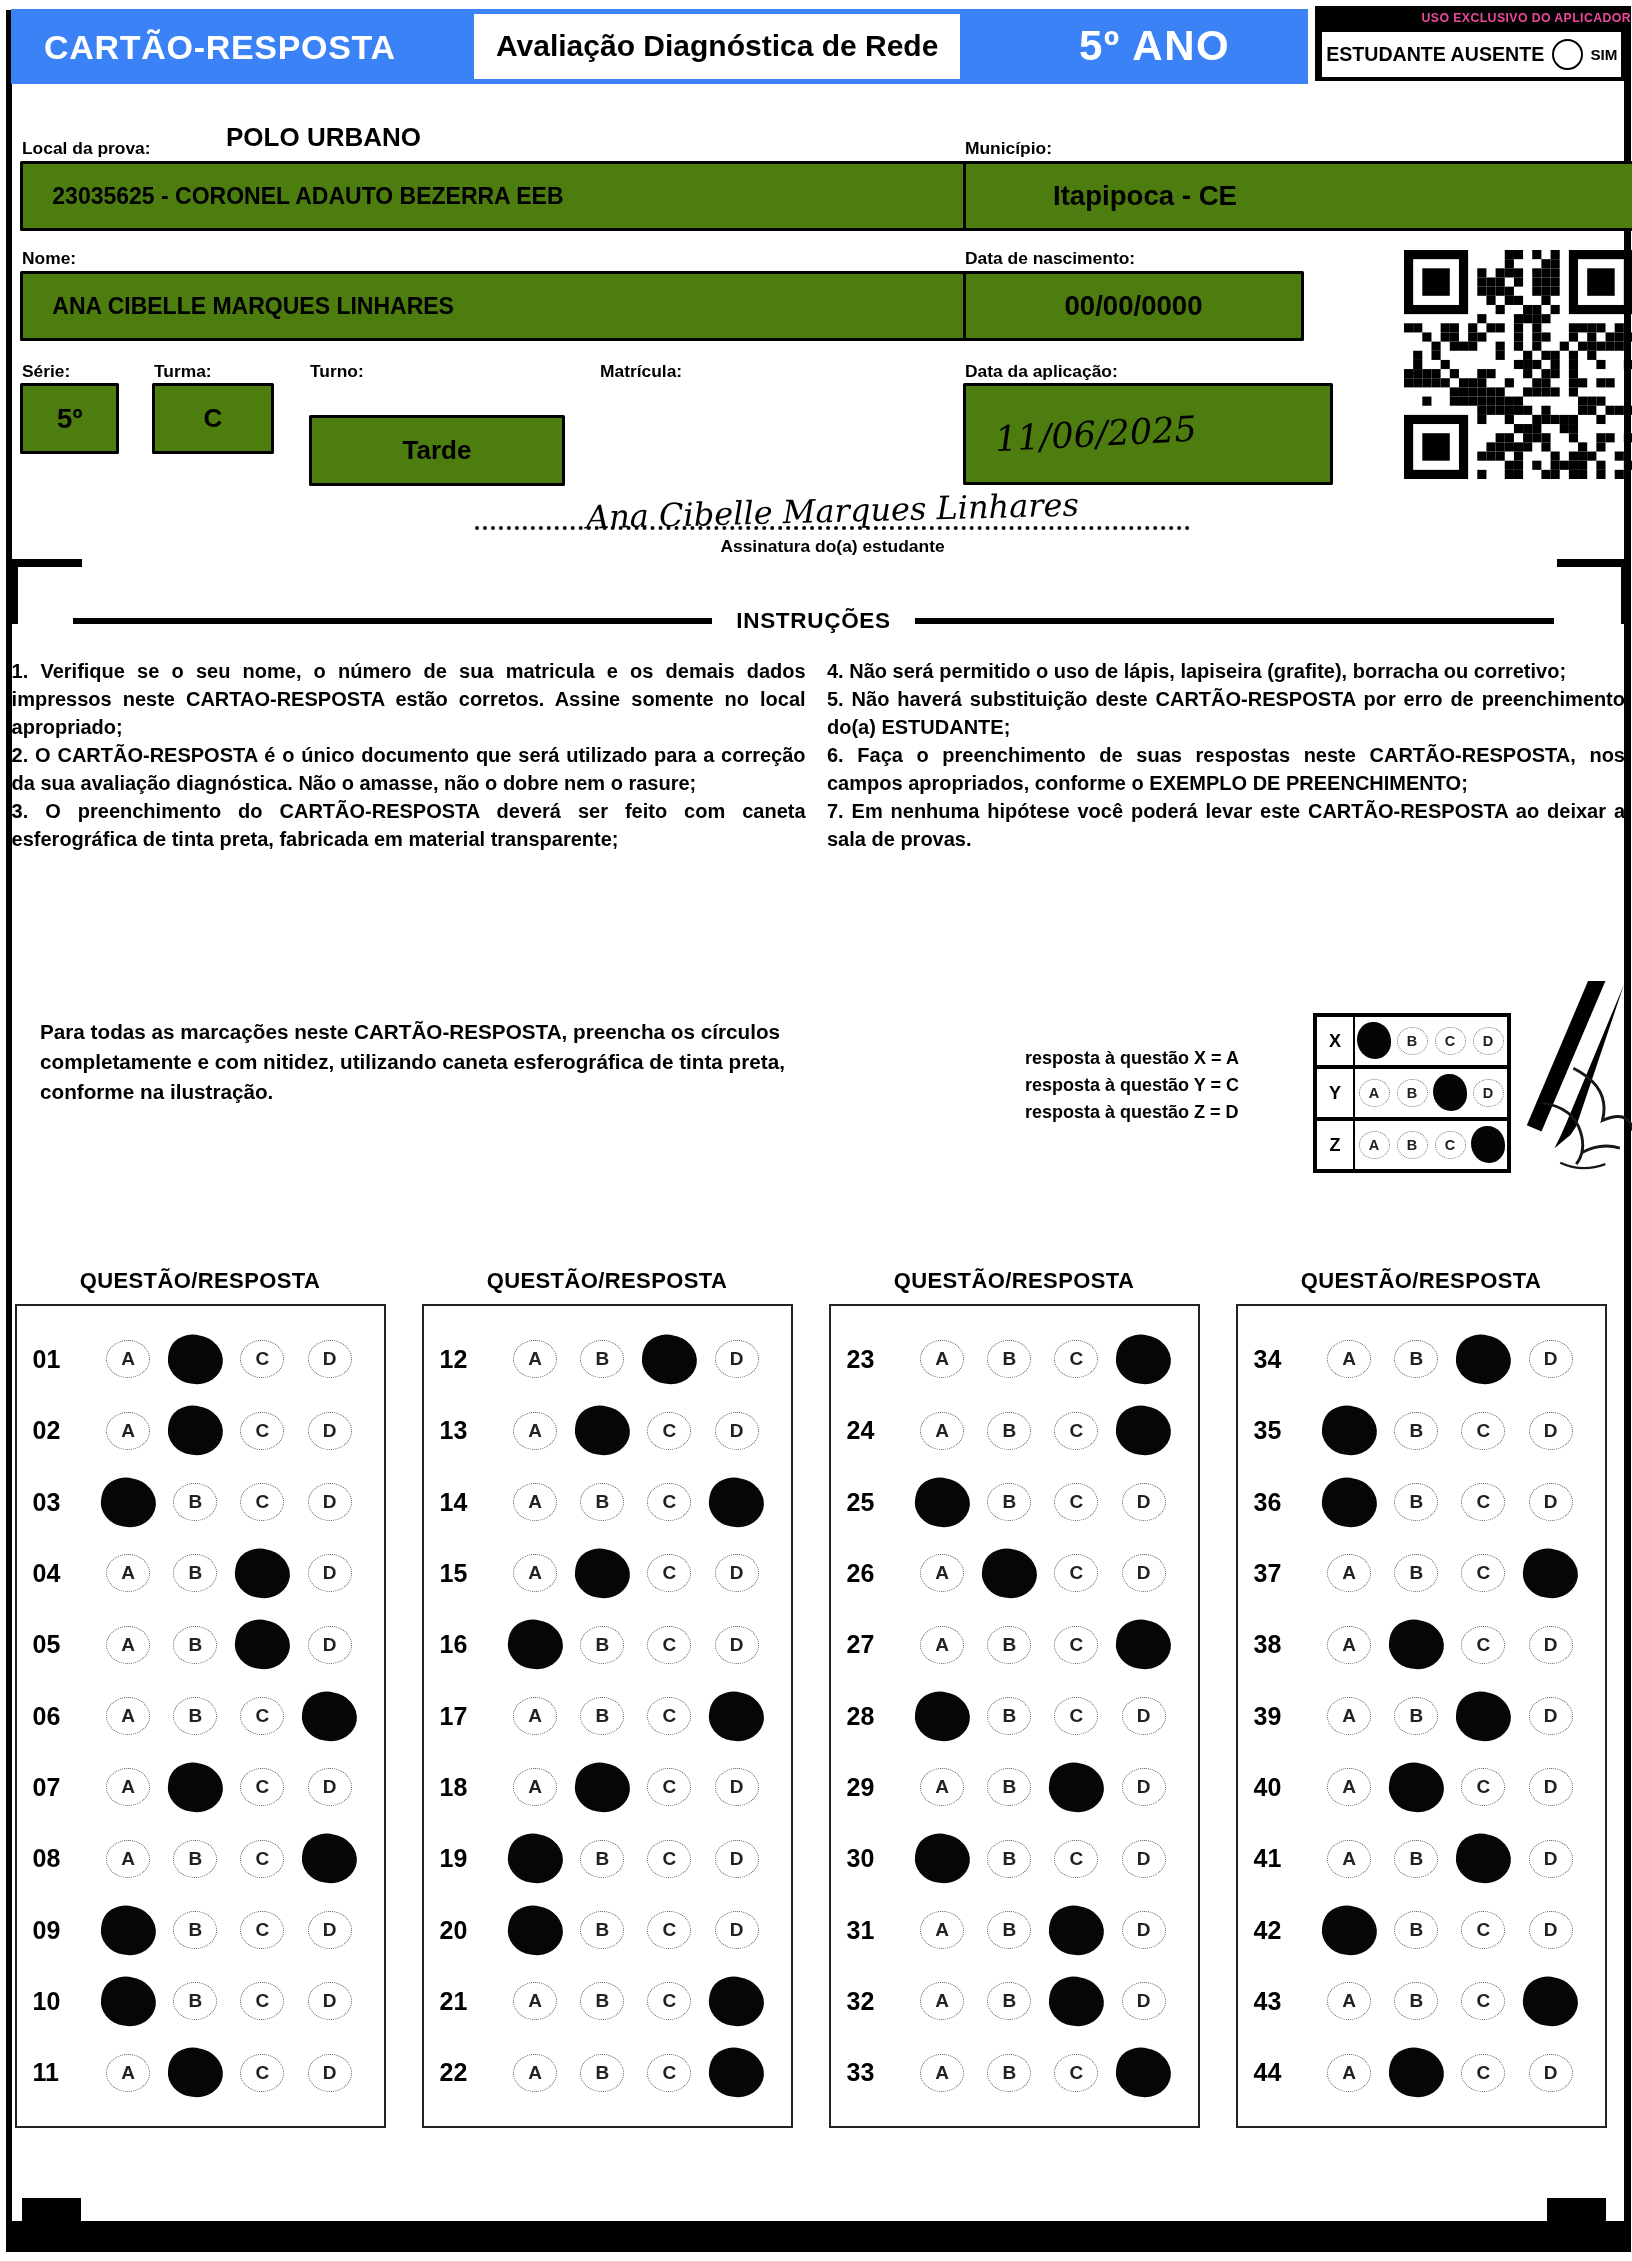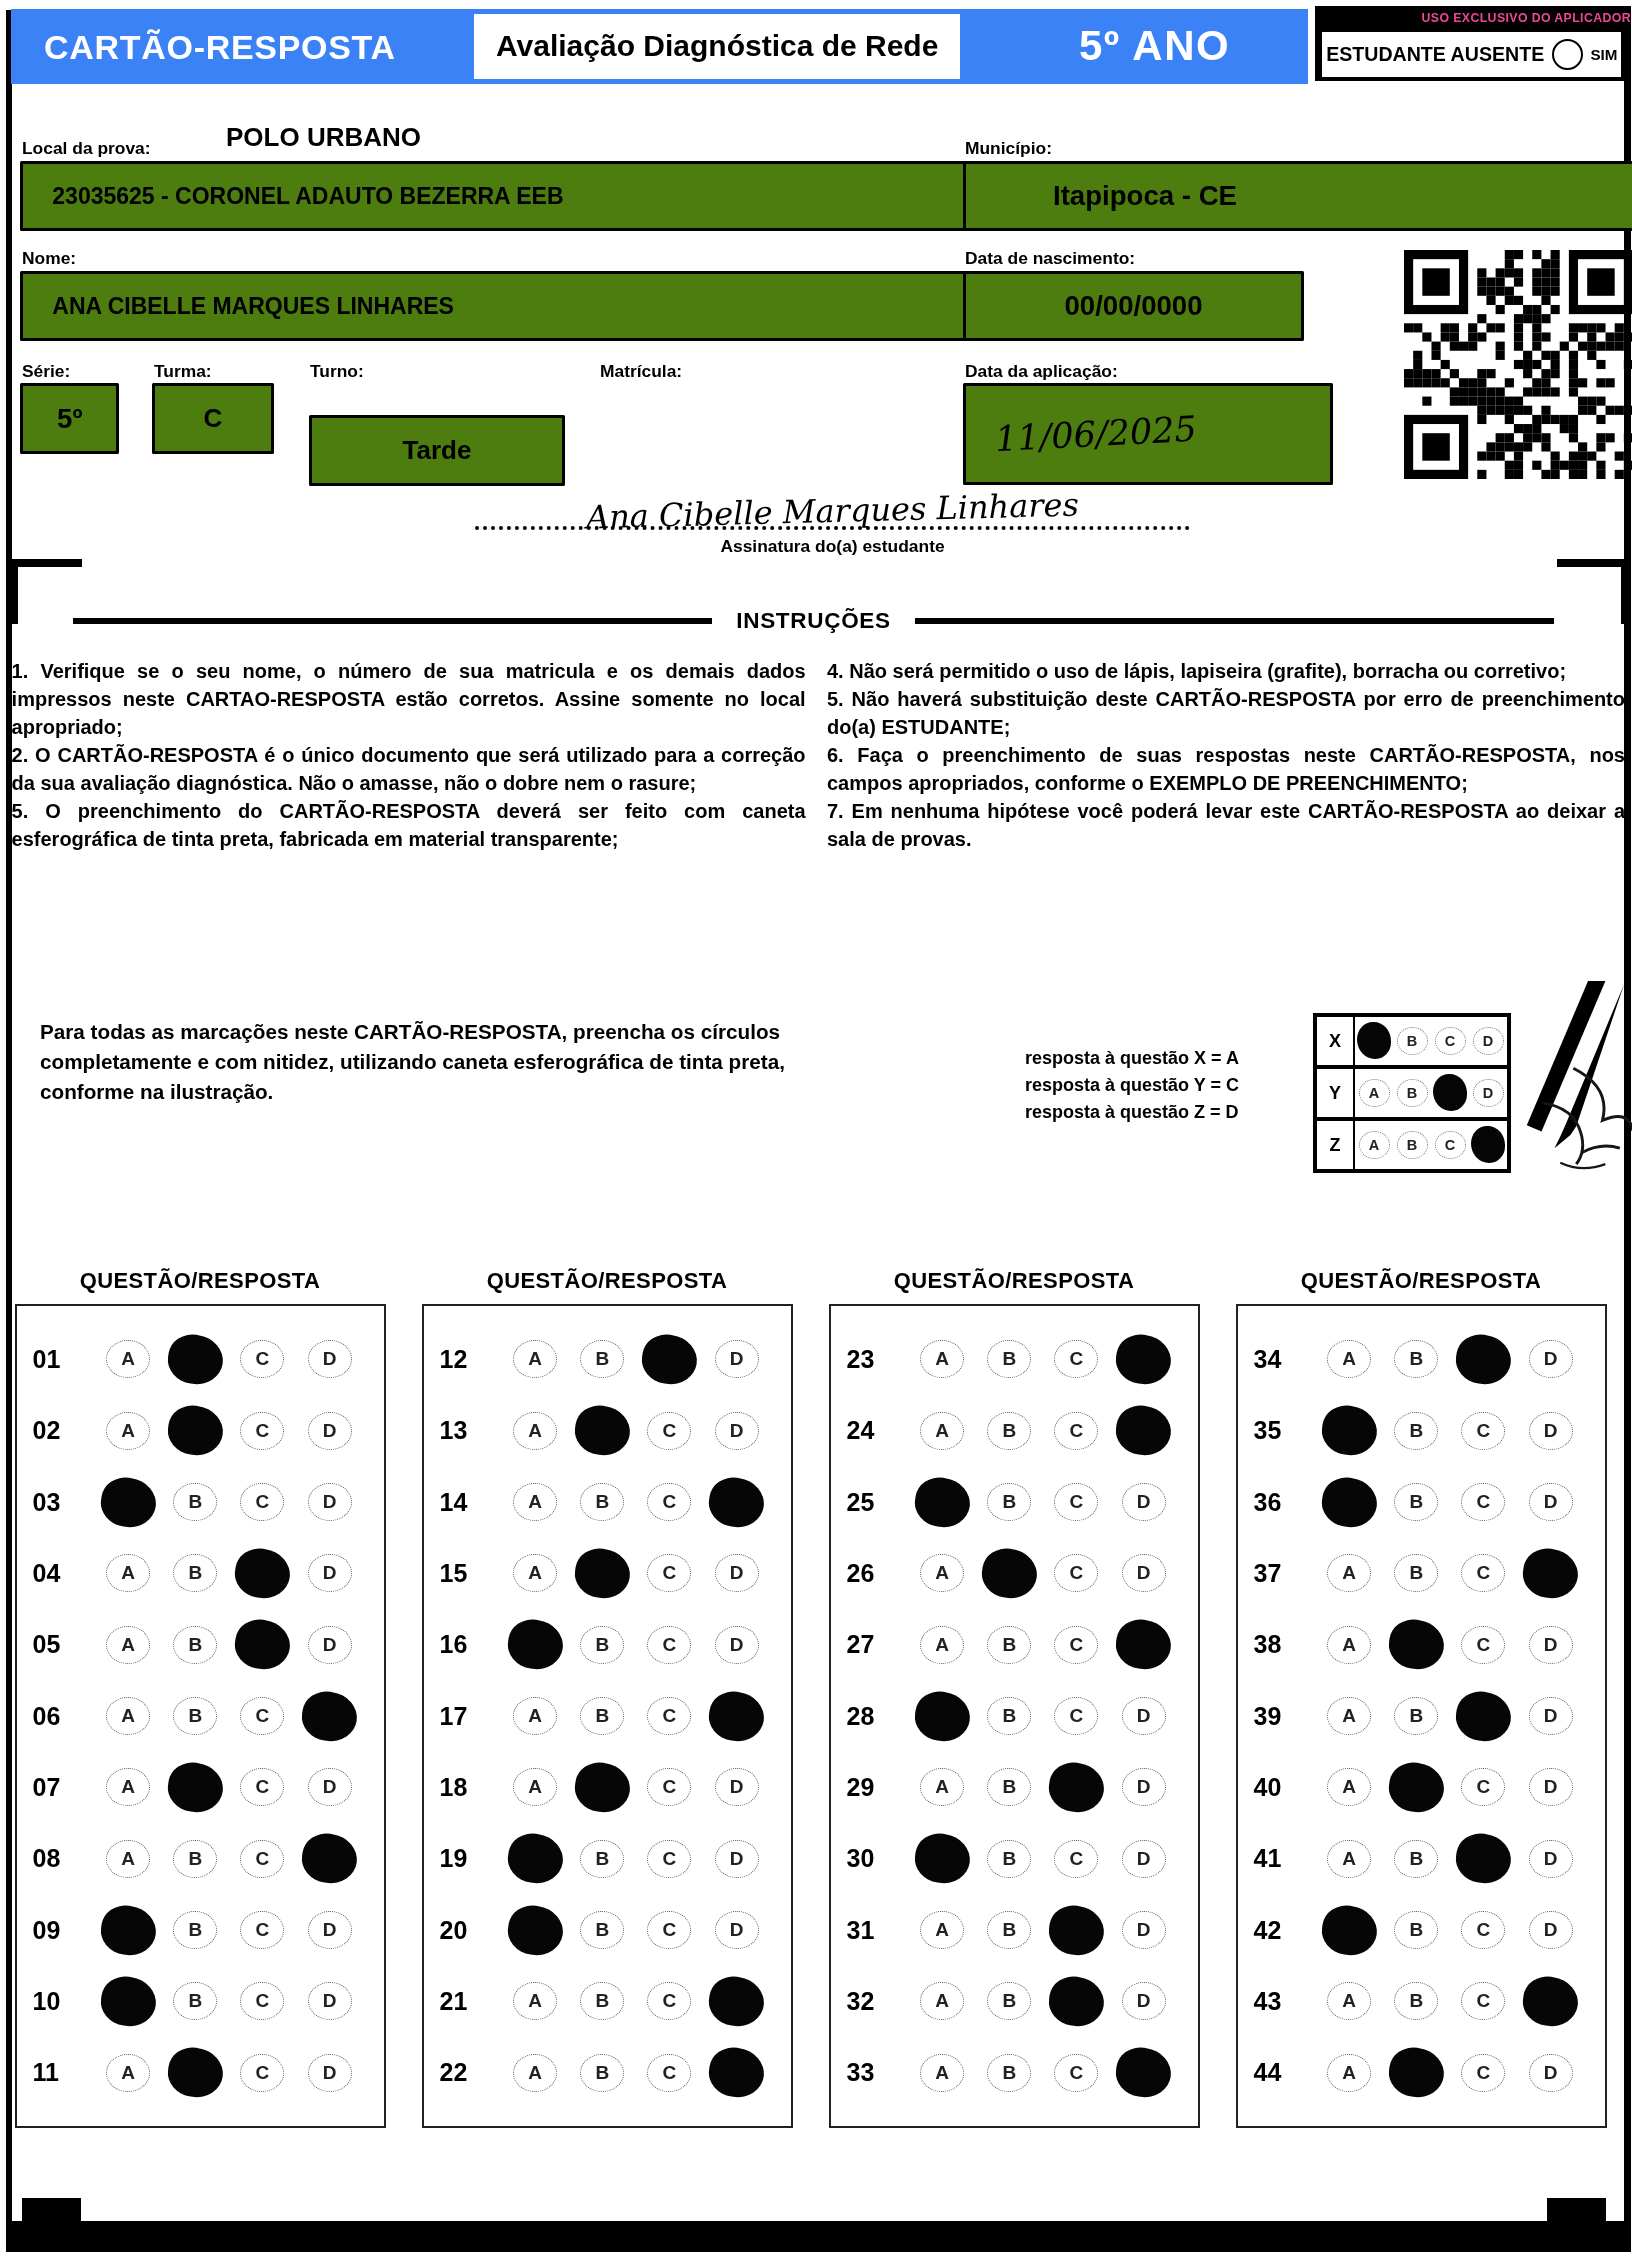--- a/index.html
+++ b/index.html
@@ -387,21 +387,21 @@
   <div class="bracket tl"></div>
   <div class="bracket tr"></div>
   <div class="instr-divider">
     <div class="line"></div>
     <div class="ttl">INSTRUÇÕES</div>
     <div class="line"></div>
   </div>
   <div class="instr-col left">
       <p>1. Verifique se o seu nome, o número de sua matricula e os demais dados impressos neste CARTAO-RESPOSTA estão corretos. Assine somente no local apropriado;</p>
       <p>2. O CARTÃO-RESPOSTA é o único documento que será utilizado para a correção da sua avaliação diagnóstica. Não o amasse, não o dobre nem o rasure;</p>
-      <p>5. O preenchimento do CARTÃO-RESPOSTA deverá ser feito com caneta esferográfica de tinta preta, fabricada em material transparente;</p>
+      <p>3. O preenchimento do CARTÃO-RESPOSTA deverá ser feito com caneta esferográfica de tinta preta, fabricada em material transparente;</p>
     </div>
   <div class="instr-col right">
       <p>4. Não será permitido o uso de lápis, lapiseira (grafite), borracha ou corretivo;</p>
       <p>5. Não haverá substituição deste CARTÃO-RESPOSTA por erro de preenchimento do(a) ESTUDANTE;</p>
       <p>6. Faça o preenchimento de suas respostas neste CARTÃO-RESPOSTA, nos campos apropriados, conforme o EXEMPLO DE PREENCHIMENTO;</p>
       <p>7. Em nenhuma hipótese você poderá levar este CARTÃO-RESPOSTA ao deixar a sala de provas.</p>
     </div>
 
   <div class="fill-text">Para todas as marcações neste CARTÃO-RESPOSTA, preencha os círculos completamente e com nitidez, utilizando caneta esferográfica de tinta preta, conforme na ilustração.</div>
   <div class="legend">

